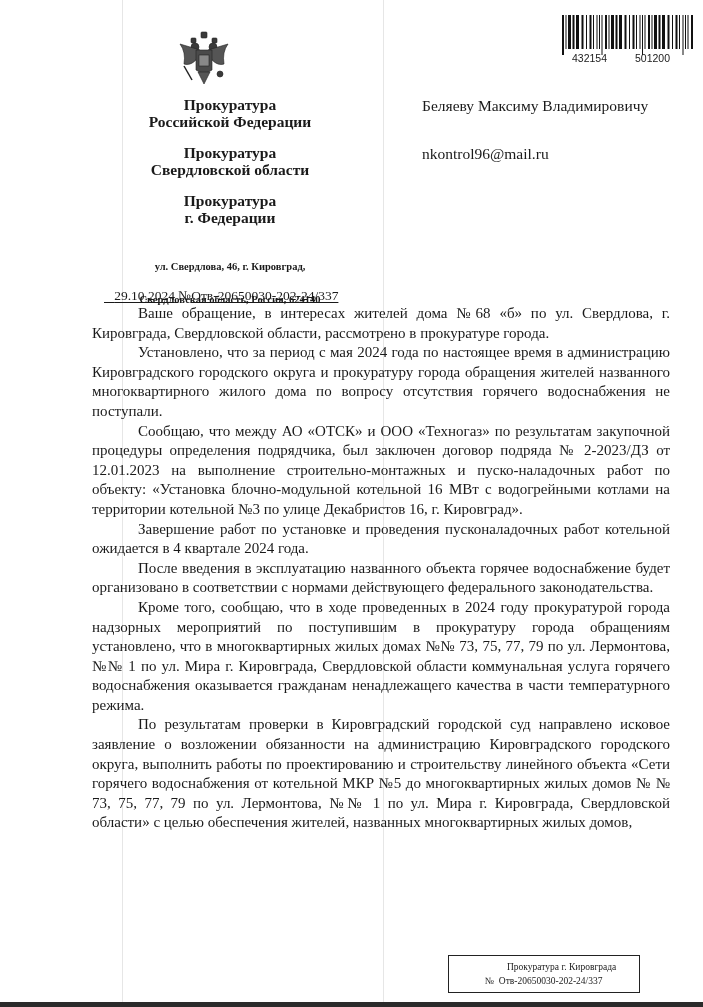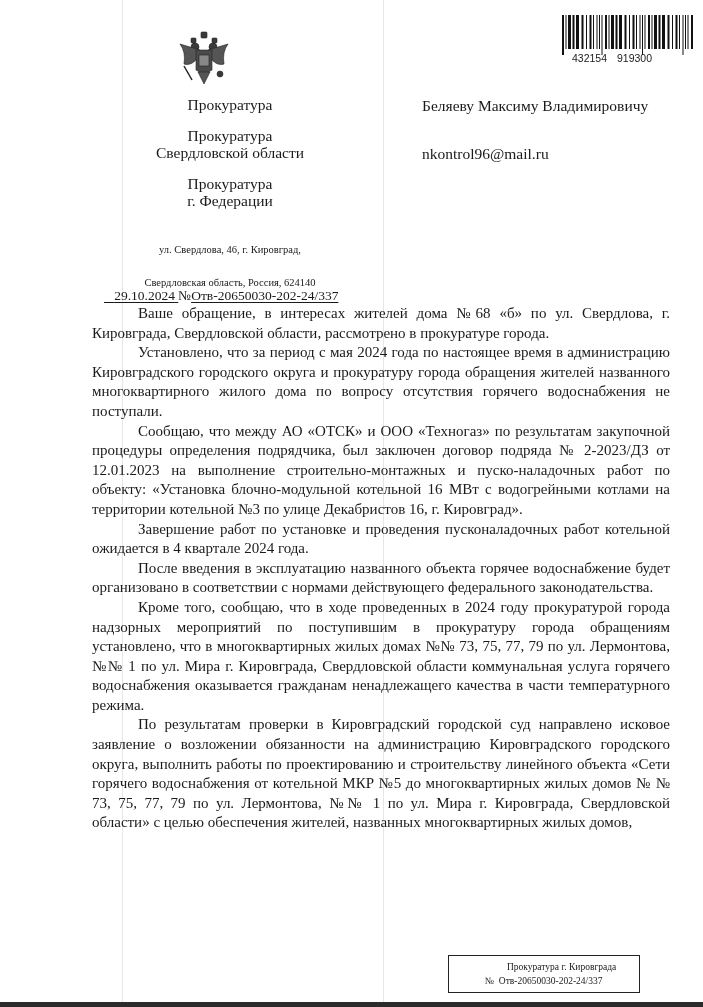--- a/index.html
+++ b/index.html
@@ -5,31 +5,31 @@
   html, body { margin: 0; padding: 0; }
   body {
     width: 703px; height: 1007px; background: #ffffff; position: relative; overflow: hidden;
     font-family: "Liberation Serif", "DejaVu Serif", serif; color: #1a1a1a;
   }
   .scan-line { position: absolute; top: 0; bottom: 0; width: 1px; background: #e6e6e6; }
   .bottom-bar { position: absolute; left: 0; right: 0; bottom: 0; height: 5px; background: #2b2b2b; }
 
   .emblem { position: absolute; left: 176px; top: 30px; width: 56px; height: 58px; }
 
-  .org-block { position: absolute; left: 100px; top: 96px; width: 260px; text-align: center; }
+  .org-block { position: absolute; left: 100px; top: 96px; width: 260px; text-align: center; font-weight: bold; }
   .org-line { font-size: 15.5px; line-height: 17px; display: block; }
   .org-gap { height: 14px; }
   .addr { font-size: 10.5px; line-height: 13px; display: block; margin-top: 20px; }
 
   .regline { position: absolute; left: 104px; top: 288px; font-size: 13.5px; white-space: nowrap; }
   .regline .u { text-decoration: underline; text-underline-offset: 2px; }
 
   .barcode { position: absolute; left: 560px; top: 15px; width: 138px; height: 40px; }
   .barcode-nums { position: absolute; left: 572px; top: 52px; width: 130px; font-family: "Liberation Sans", sans-serif; font-size: 10.5px; }
-  .barcode-nums span:first-child { margin-right: 7px; }
+  .barcode-nums span:first-child { margin-right: 25px; }
 
   .recipient { position: absolute; left: 422px; top: 96px; font-size: 15.5px; }
   .recipient .name { display: block; line-height: 20px; }
   .recipient .email { display: block; margin-top: 28px; line-height: 20px; }
 
   .body-text { position: absolute; left: 92px; top: 304px; width: 578px; font-size: 15px; line-height: 19.6px; text-align: justify; }
   .body-text p { margin: 0 0 0 0; text-indent: 46px; }
 
   .stamp { position: absolute; left: 448px; top: 955px; width: 190px; height: 36px; border: 1.5px solid #222; font-size: 9.5px; }
   .stamp .l1 { position: absolute; left: 58px; top: 6px; }
@@ -60,20 +60,21 @@
 
     <path d="M22 42 L28 54 L34 42 Z" fill="#555"></path>
 
     <line x1="8" y1="36" x2="16" y2="50" stroke="#222" stroke-width="1.5"></line>
     <circle cx="44" cy="44" r="3"></circle>
   </g>
 </svg>
 
 <div class="org-block">
   <span class="org-line">Прокуратура</span>
+  <span class="org-line">Российской Федерации</span>
   <div class="org-gap"></div>
   <span class="org-line">Прокуратура</span>
   <span class="org-line">Свердловской области</span>
   <div class="org-gap"></div>
   <span class="org-line">Прокуратура</span>
   <span class="org-line">г. Федерации</span>
   <div style="height:14px"></div>
   <span class="addr">ул. Свердлова, 46, г. Кировград,</span>
   <span class="addr">Свердловская область, Россия, 624140</span>
 </div>
@@ -116,21 +117,21 @@
     <rect x="112" y="0" width="1" height="34" fill="#111"></rect>
     <rect x="115.5" y="0" width="2" height="34" fill="#111"></rect>
     <rect x="119" y="0" width="1" height="34" fill="#111"></rect>
     <rect x="122.5" y="0" width="1" height="40" fill="#111"></rect>
     <rect x="125" y="0" width="1" height="34" fill="#111"></rect>
     <rect x="127.5" y="0" width="1" height="34" fill="#111"></rect>
     <rect x="131" y="0" width="2" height="34" fill="#111"></rect>
   </svg>
 <div class="barcode-nums">
   <span>432154</span>
-  <span>919300</span>
+  <span>501200</span>
 </div>
 
 <div class="recipient">
   <span class="name">Беляеву Максиму Владимировичу</span>
   <span class="email">nkontrol96@mail.ru</span>
 </div>
 
 <div class="body-text">
   <p>Ваше обращение, в интересах жителей дома №68 «б» по ул. Свердлова, г. Кировграда, Свердловской области, рассмотрено в прокуратуре города.</p>
   <p>Установлено, что за период с мая 2024 года по настоящее время в администрацию Кировградского городского округа и прокуратуру города обращения жителей названного многоквартирного жилого дома по вопросу отсутствия горячего водоснабжения не поступали.</p>

